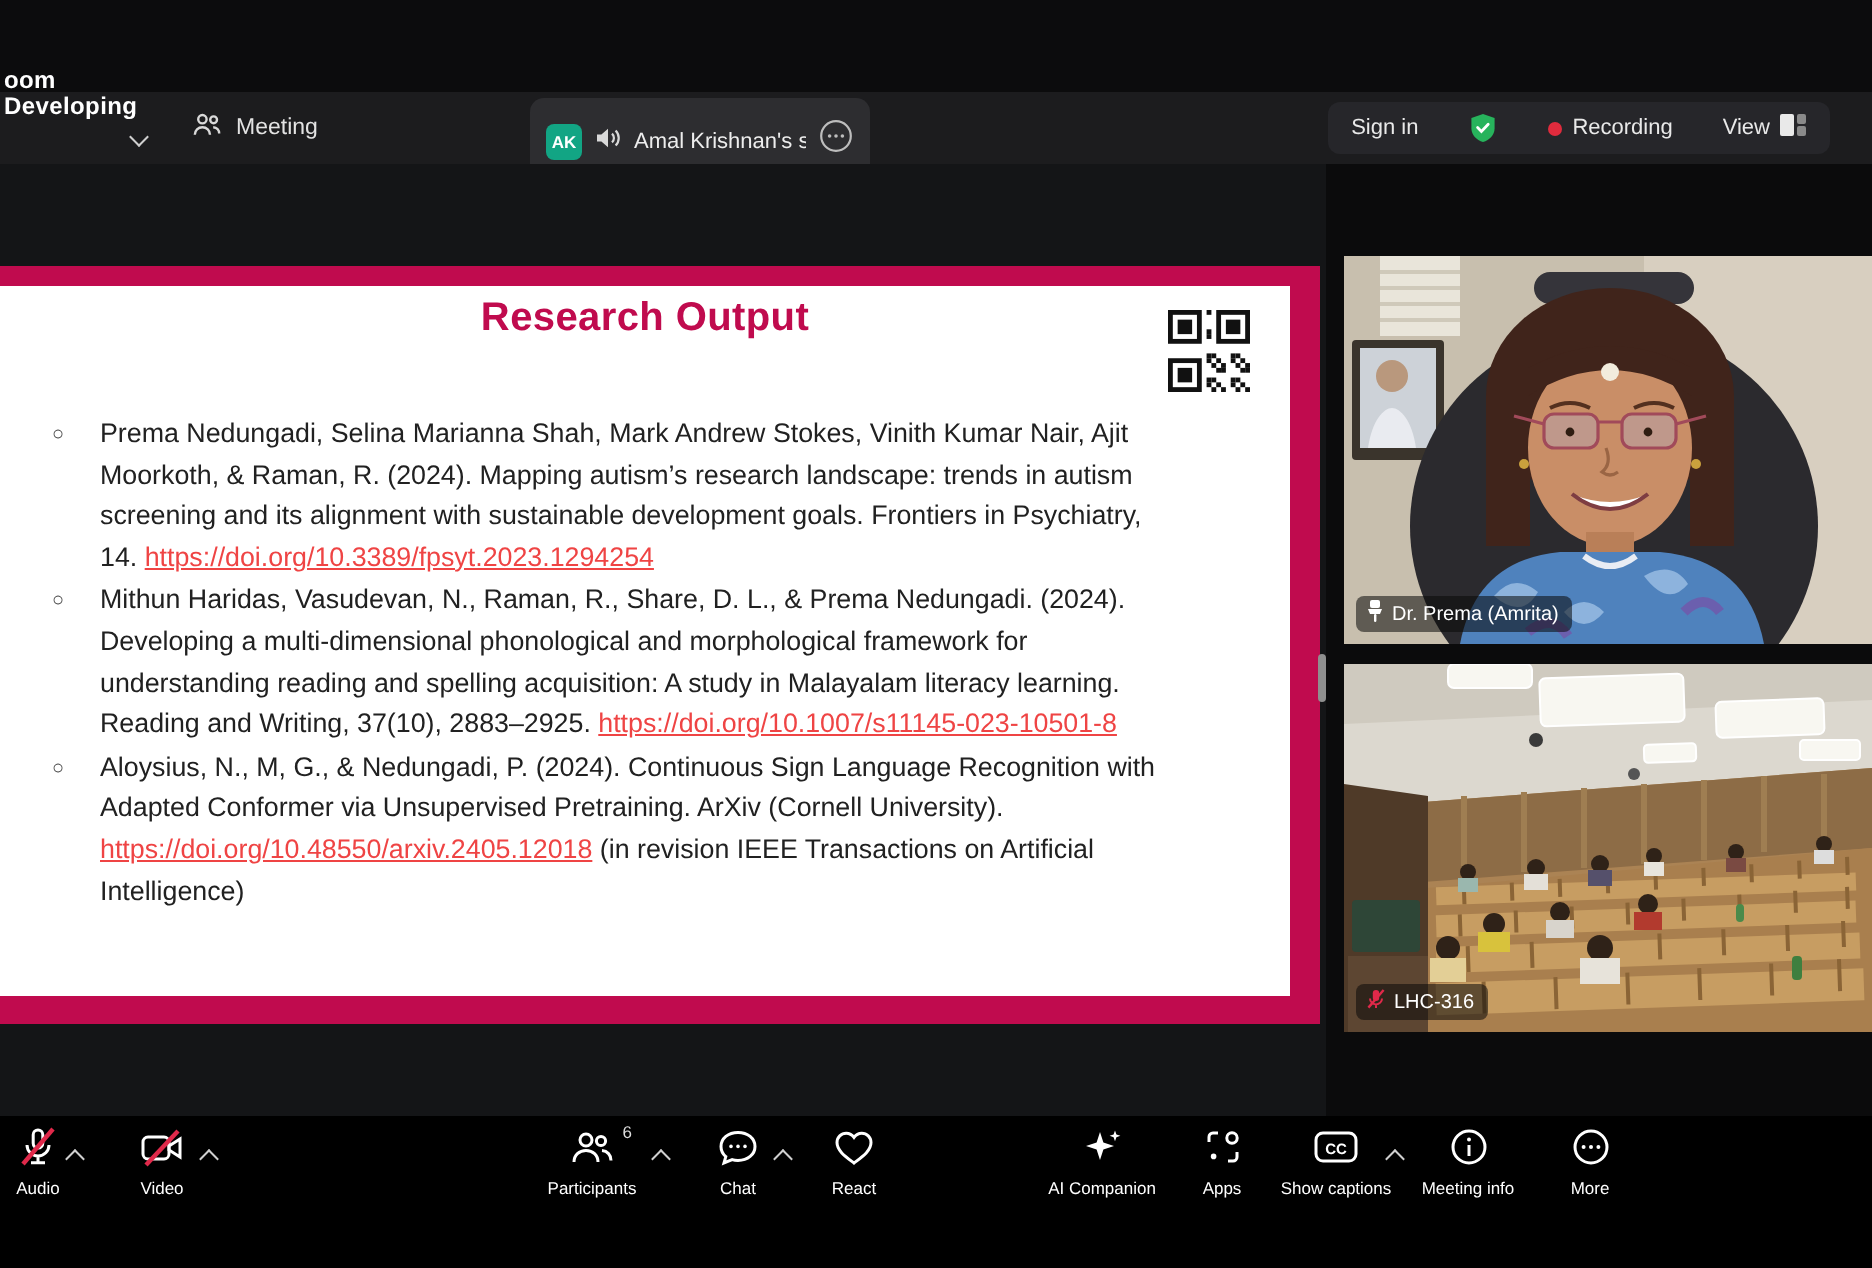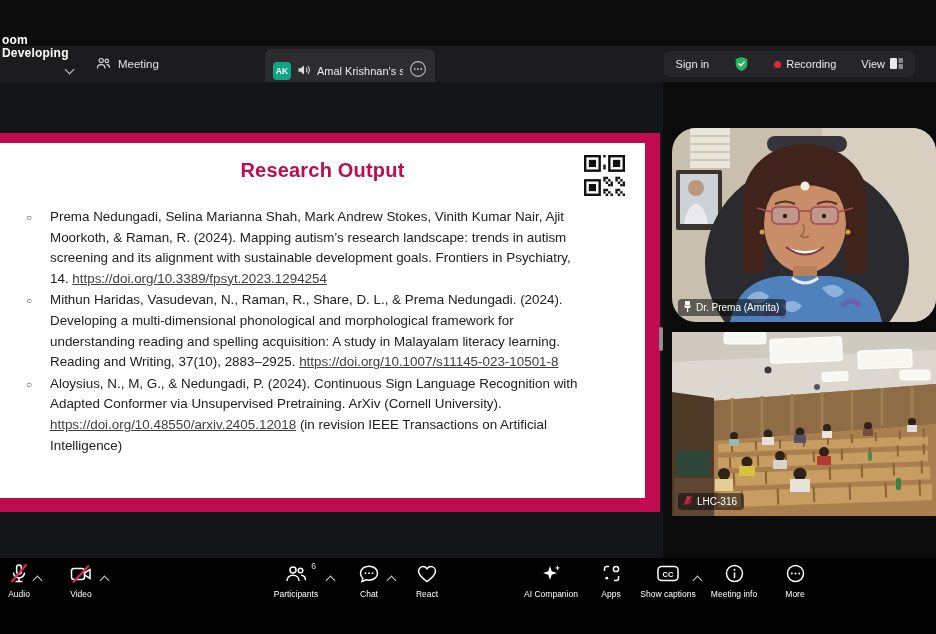--- a/index.html
+++ b/index.html
@@ -24,32 +24,32 @@
                  display:flex;align-items:center;gap:25px;padding:0 12px;}
   .rc-item{display:flex;align-items:center;gap:5px;color:#e9e9e9;font-size:11px;white-space:nowrap;}
   .rec-dot{width:7px;height:7px;border-radius:50%;background:#e02b3d;}
 
   
   .share-bg{position:absolute;left:0;top:82px;width:663px;height:476px;background:#141517;}
   .right-panel{position:absolute;left:663px;top:82px;width:273px;height:476px;background:#0b0b0c;}
 
   .slide{position:absolute;left:0;top:133px;width:660px;height:379px;background:#c00b4e;}
   .slide-white{position:absolute;left:0;top:10px;width:645px;height:355px;background:#ffffff;}
-  .slide-title{position:absolute;left:0;top:16px;width:645px;text-align:center;color:#c00b4e;
+  .slide-title{position:absolute;left:0;top:5px;width:645px;text-align:center;color:#c00b4e;
                font-size:20px;font-weight:700;letter-spacing:.2px;}
   .qr{position:absolute;right:20px;top:12px;width:41px;height:41px;}
   .cites{position:absolute;left:26px;top:64px;width:556px;}
   .cite{position:relative;padding-left:24px;margin-bottom:1px;color:#212121;font-size:13.4px;line-height:20.6px;}
   .cite::before{content:"○";position:absolute;left:0;top:1px;font-size:10px;color:#4a4a4a;}
-  .doi{color:#404040;text-decoration:underline;cursor:pointer;}
+  .doi{color:#ef4444;text-decoration:underline;cursor:pointer;}
   .scrollbar{position:absolute;left:659px;top:327px;width:4px;height:24px;background:#8f8f8f;border-radius:2px;}
 
   
   .video{position:absolute;left:672px;width:264px;overflow:hidden;background:#222;}
-  .video-1{top:128px;height:194px;border-radius:24px;}
+  .video-1{top:128px;height:194px;}
   .video-2{top:332px;height:184px;}
   .vid-label{position:absolute;left:6px;bottom:6px;display:flex;align-items:center;gap:4px;
              background:rgba(10,10,10,.55);border-radius:4px;padding:2px 7px 2px 5px;color:#fff;font-size:10px;}
 
   
   .toolbar{position:absolute;left:0;top:558px;width:936px;height:76px;background:#000;}
   .tb{position:absolute;top:5px;width:70px;display:flex;flex-direction:column;align-items:center;gap:5px;cursor:pointer;}
   .tb-wide{width:84px;}
   .tb-ico{height:21px;display:flex;align-items:center;justify-content:center;position:relative;}
   .tb-lbl{color:#fff;font-size:8.5px;white-space:nowrap;}

